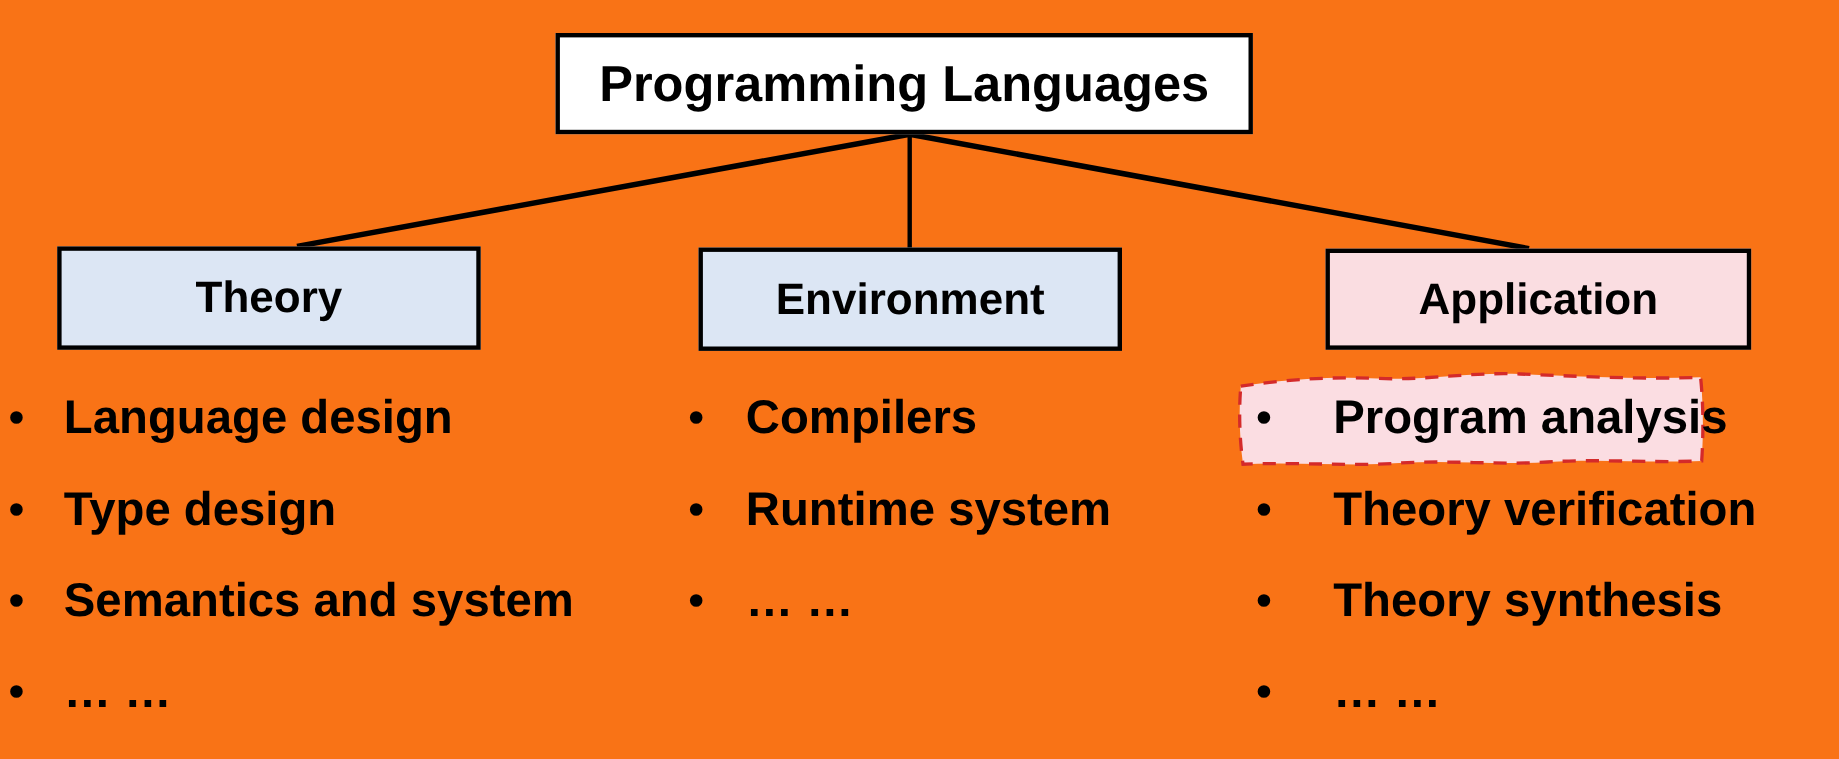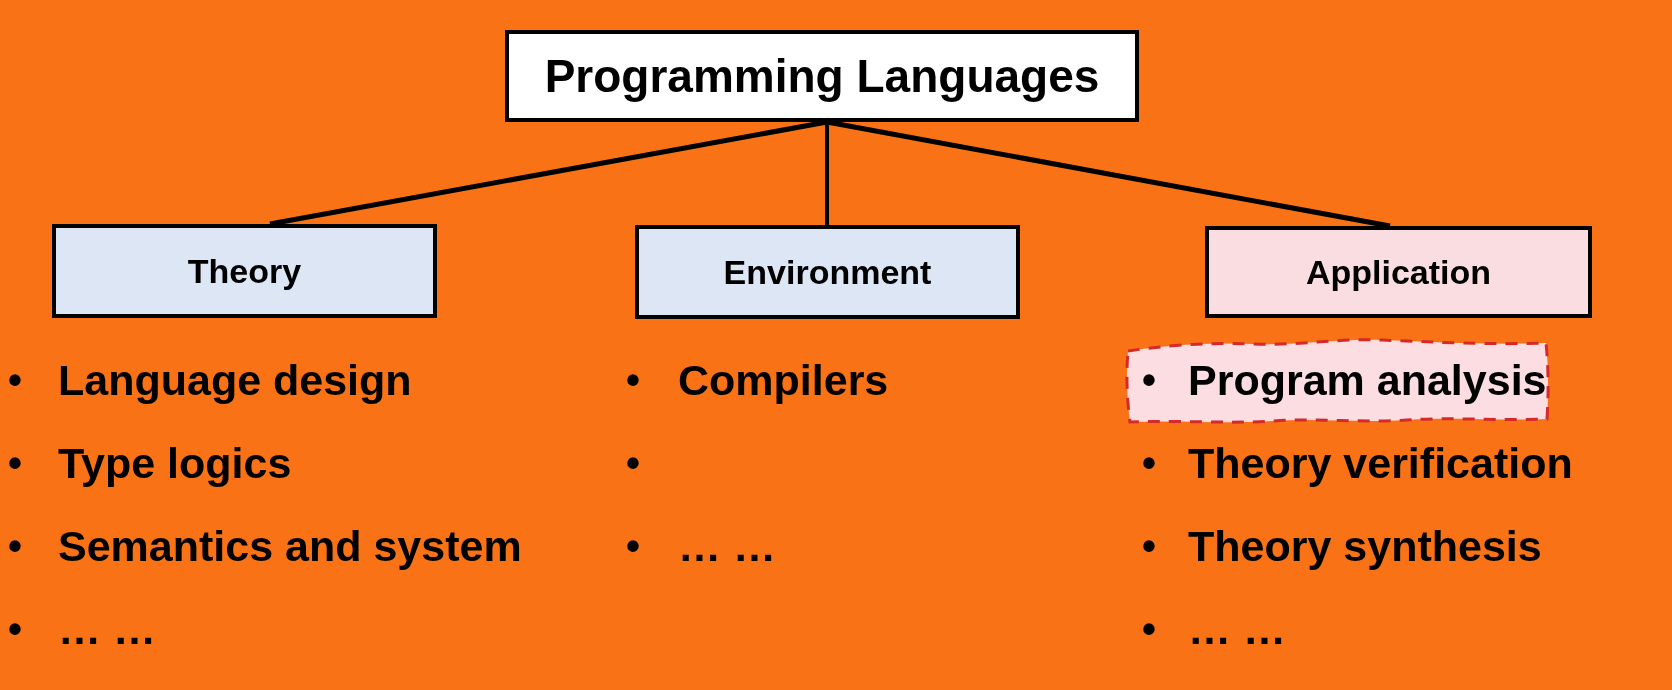--- a/index.html
+++ b/index.html
@@ -27,21 +27,21 @@
     height: 690px;
     pointer-events: none;
   }
   .node {
     position: absolute;
     box-sizing: border-box;
     border: 4px solid #000000;
     display: flex;
     align-items: center;
     justify-content: center;
-    font-size: 34px;
+    font-size: 40px;
     line-height: 1;
     letter-spacing: 0px;
     white-space: nowrap;
     background: #ffffff;
   }
   .node.root {
     left: 505px;
     top: 30px;
     width: 634px;
     height: 92px;
@@ -94,21 +94,21 @@
   .col1 .bullet-dot { margin-left: 8px; }
   .col2 .bullet-dot { margin-left: 8px; }
   .col3 .bullet-dot { margin-left: 8px; }
   .bullet-text {
     font-size: 43px;
     line-height: 50px;
     white-space: nowrap;
   }
   .col1 .bullet-text { margin-left: 16px; }
   .col2 .bullet-text { margin-left: 18px; }
-  .col3 .bullet-text { margin-left: 12px; }
+  .col3 .bullet-text { margin-left: 36px; }
 
   .highlight-wrap {
     position: relative;
   }
   .highlight-shape {
     position: absolute;
     left: -12px;
     top: -20px;
     width: 430px;
     height: 92px;
@@ -146,39 +146,40 @@
     <span>Environment</span>
   </div>
 
   <div class="column col1">
     <div class="bullet-row">
       <span class="bullet-dot">•</span>
       <span class="bullet-text">Language design</span>
     </div>
     <div class="bullet-row">
       <span class="bullet-dot">•</span>
-      <span class="bullet-text">Type logics</span>
+      <span class="bullet-text">Type design</span>
     </div>
     <div class="bullet-row">
       <span class="bullet-dot">•</span>
       <span class="bullet-text">Semantics and system</span>
     </div>
     <div class="bullet-row">
       <span class="bullet-dot">•</span>
       <span class="bullet-text">… …</span>
     </div>
   </div>
 
   <div class="column col2">
     <div class="bullet-row">
       <span class="bullet-dot">•</span>
       <span class="bullet-text">Compilers</span>
     </div>
     <div class="bullet-row">
       <span class="bullet-dot">•</span>
+      <span class="bullet-text">Runtime system</span>
     </div>
     <div class="bullet-row">
       <span class="bullet-dot">•</span>
       <span class="bullet-text">… …</span>
     </div>
   </div>
 
   <div class="column col3">
     <div class="highlight-wrap">
       <svg class="highlight-shape" viewBox="0 0 430 92" preserveAspectRatio="none">

